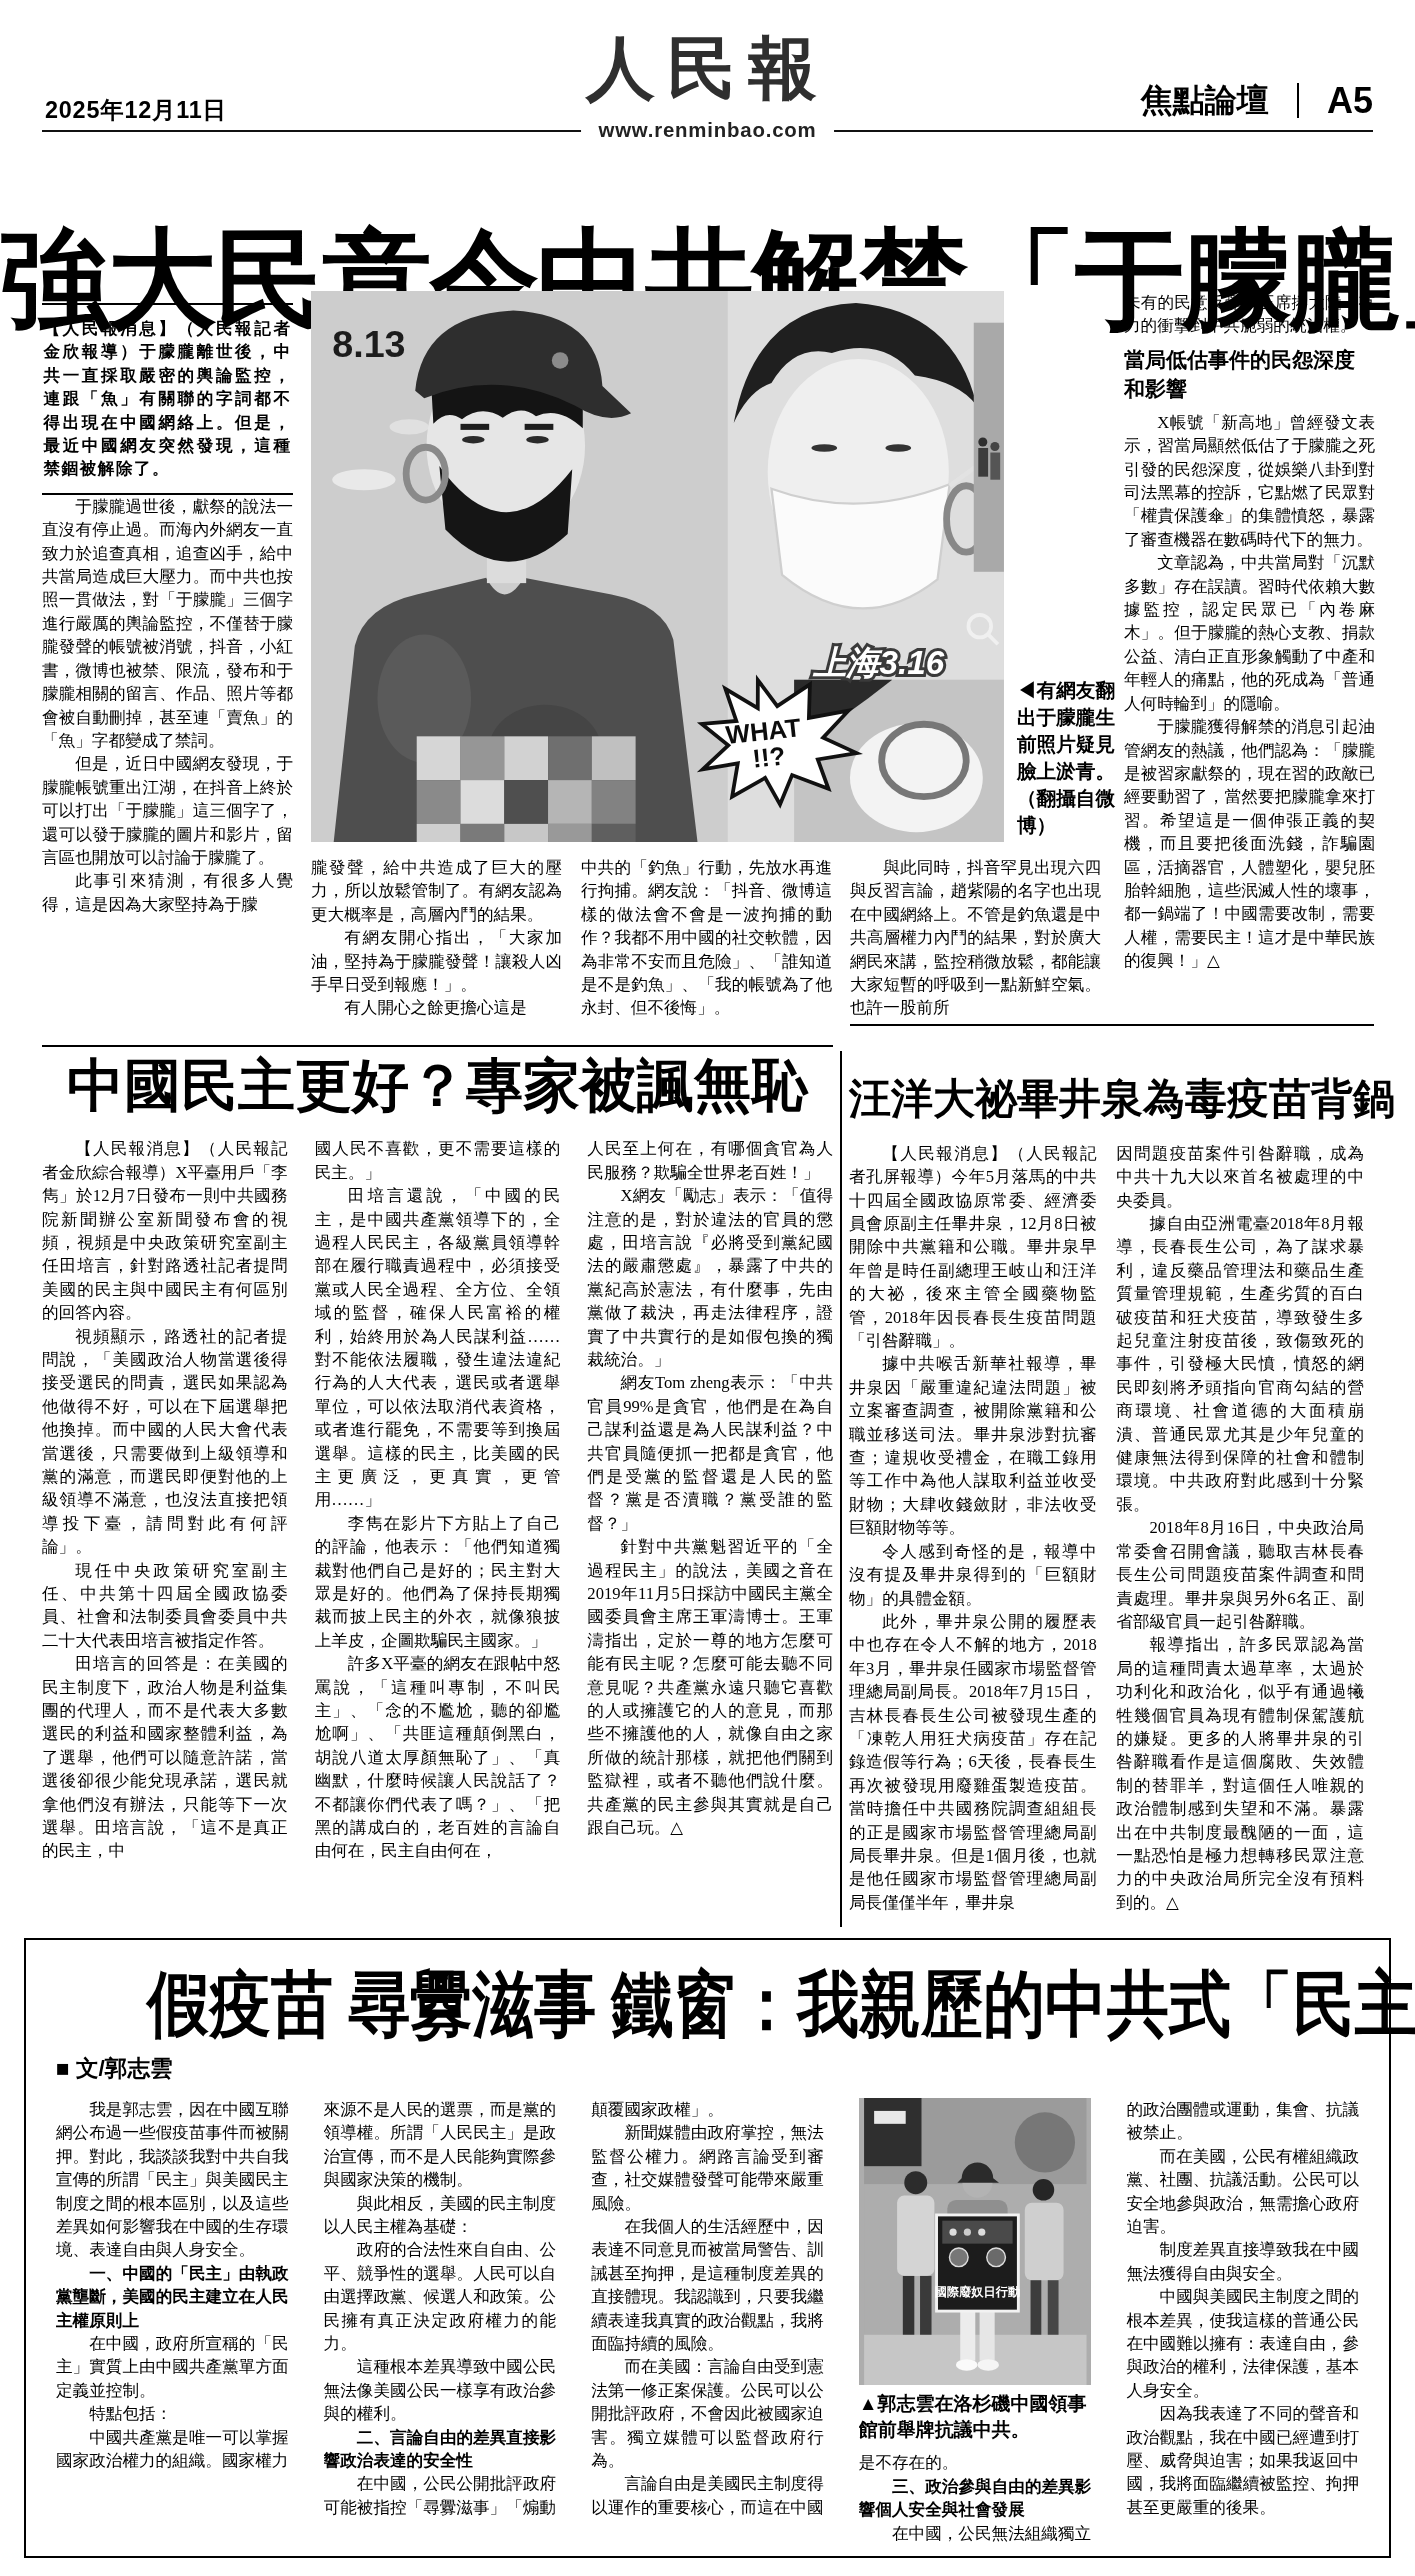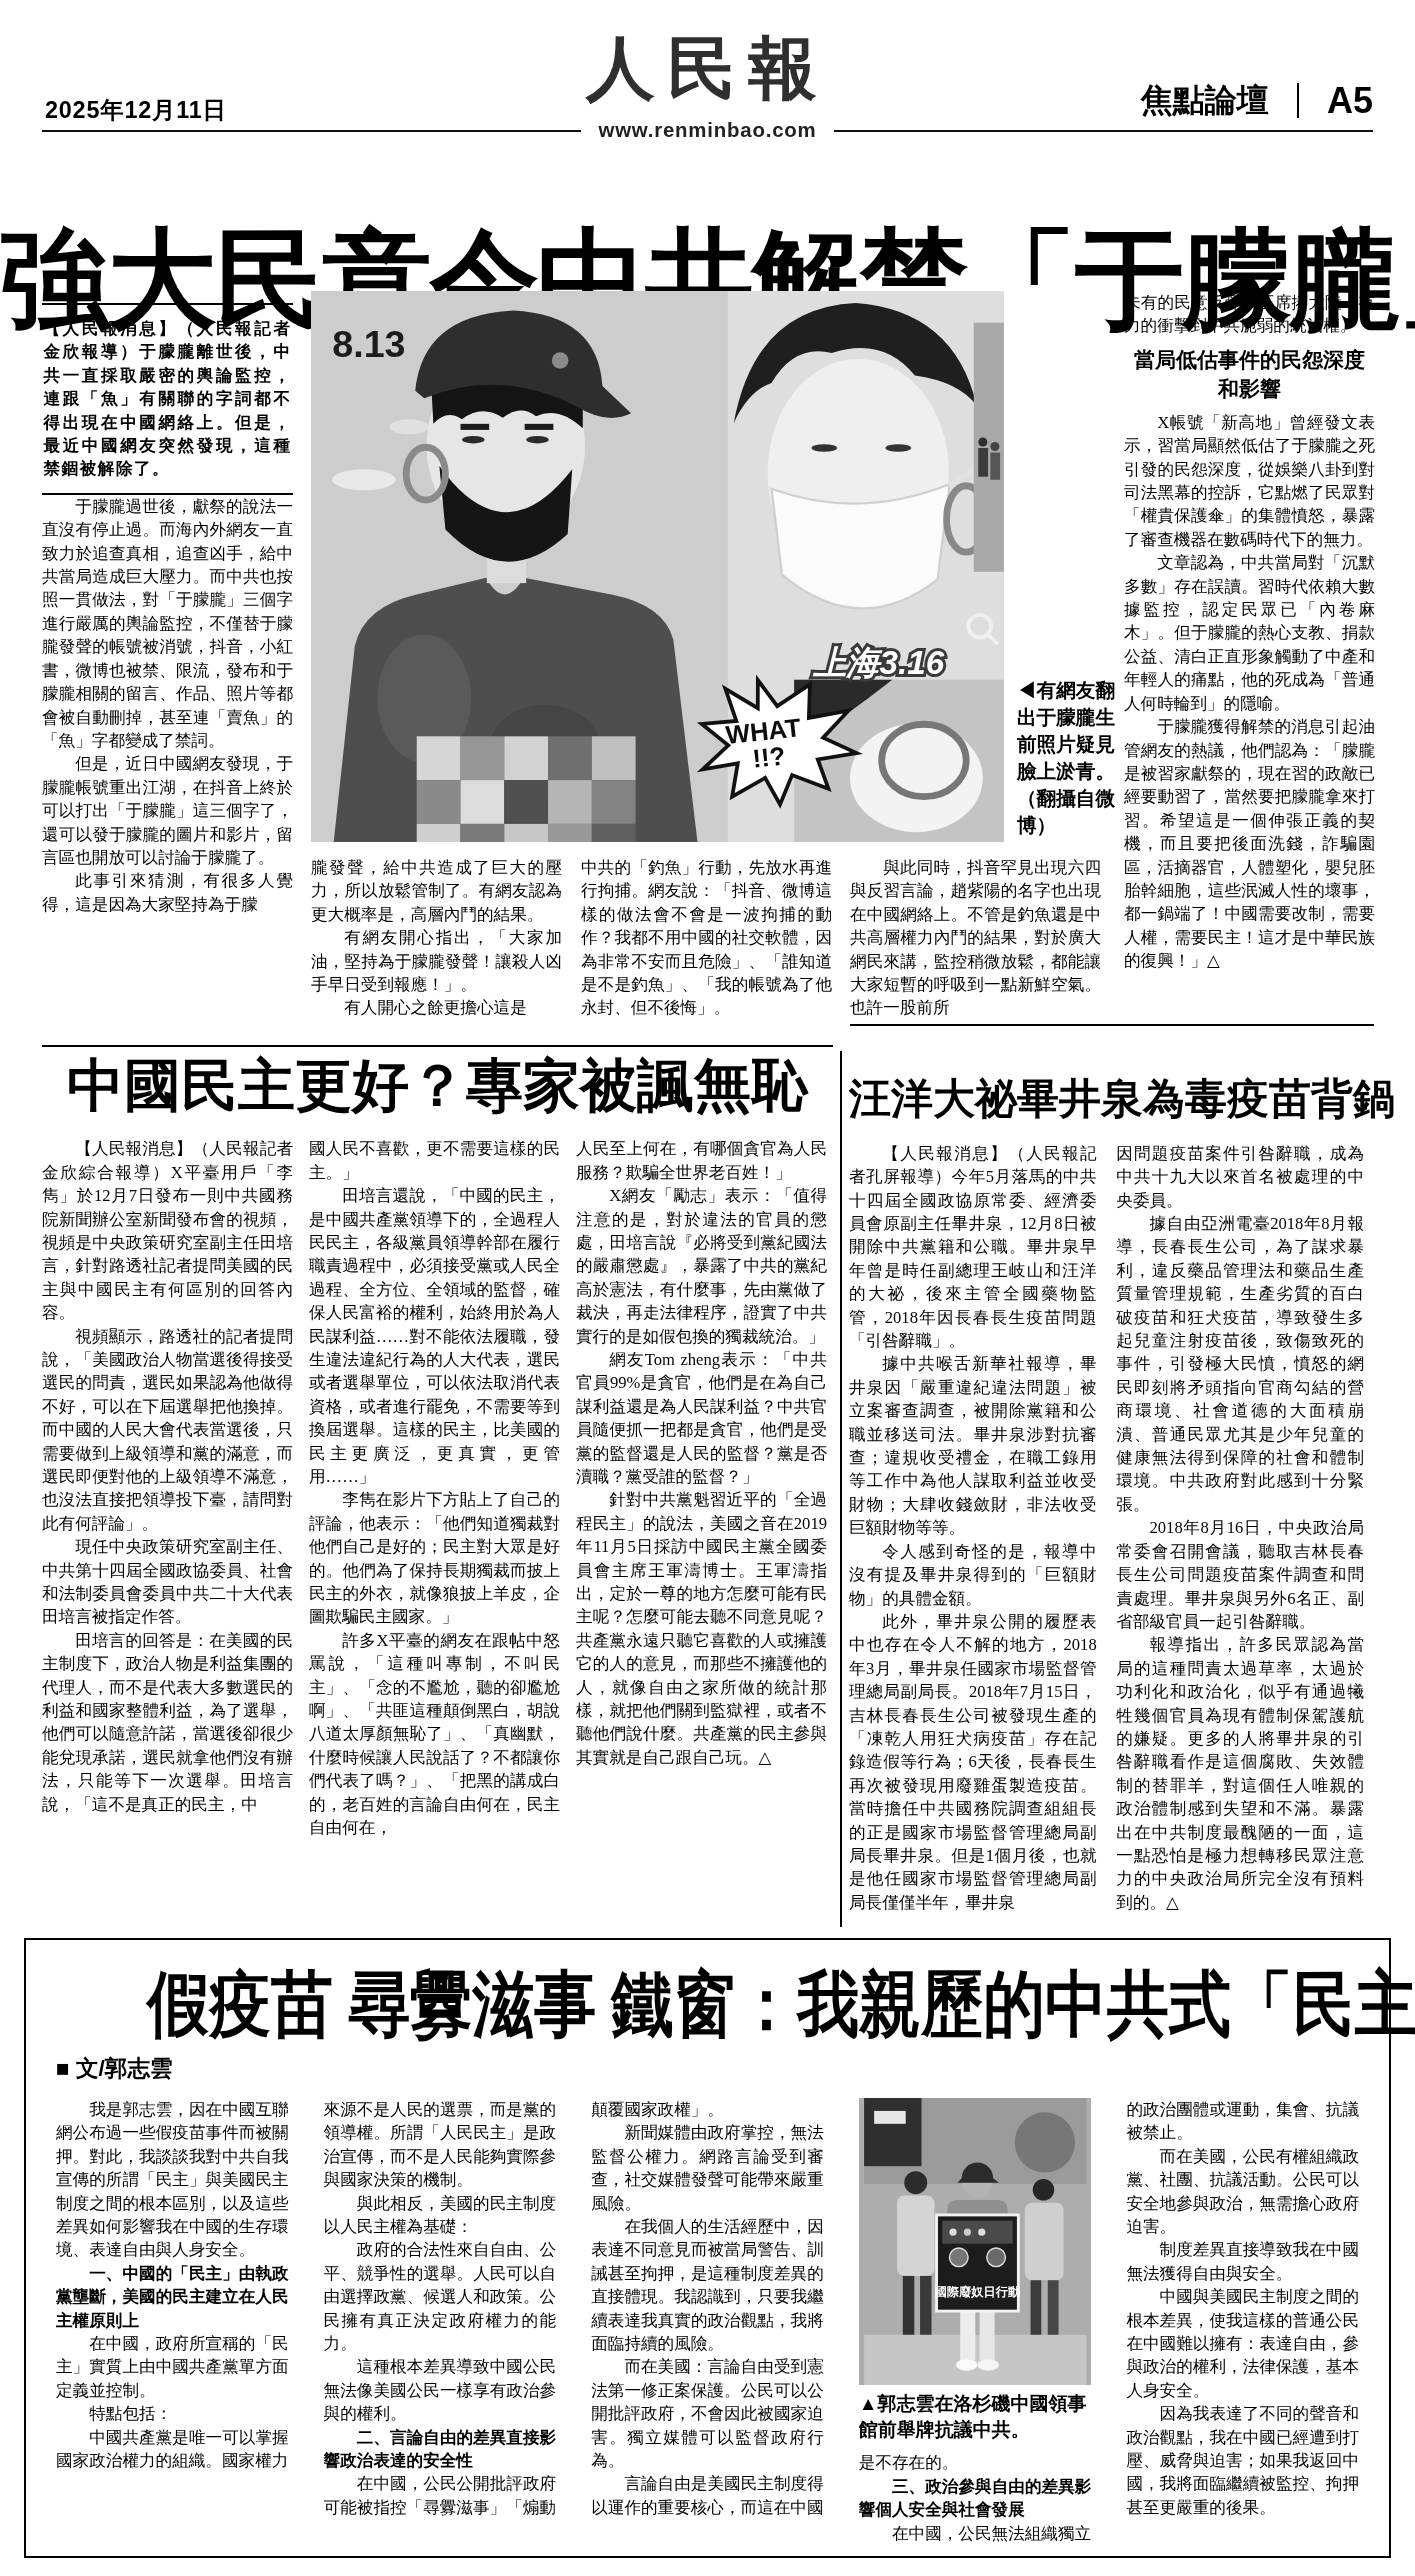--- a/index.html
+++ b/index.html
@@ -17,21 +17,21 @@
   .ed-div{width:2.3px;height:35px;background:#000;}
   .ed-page{font:700 36px "Liberation Sans",sans-serif;}
   
   .h1main{position:absolute;top:148px;left:0;right:0;text-align:center;font-weight:900;
           font-size:109px;line-height:1.1;letter-spacing:-1.5px;white-space:nowrap;}
   
   .col p{margin:0;font-size:16.6px;line-height:23.4px;text-align:justify;text-justify:inter-ideograph;}
   .col p.t-para{text-indent:2em;}
   .col p.t-cont{text-indent:0;}
   .col p.t-sub{font-family:"Liberation Sans",sans-serif;font-weight:700;font-size:21px;line-height:29px;
-               text-indent:0;margin:7.5px 0;text-align:center;}
+               text-indent:0;margin:7.5px 0;text-align:left;}
   .col p.t-subp{font-family:Liberation Serif, serif;font-weight:700;text-indent:2em;}
   .col p.t-cap{font-family:"Liberation Sans",sans-serif;font-weight:700;font-size:19px;line-height:26.4px;
                text-indent:0;margin:6px 0 7.5px;text-align:left;}
   
   .art1{position:absolute;left:42px;top:291px;width:1332px;height:814px;}
   .a1c1{position:absolute;left:0;top:12px;width:251px;height:814px;overflow:hidden;}
   .lead{border-top:2.3px solid #000;border-bottom:2.3px solid #000;padding:12px 1.5px;margin:0 0 12px;
         font-size:18px;font-weight:700;line-height:29px;letter-spacing:1.5px;text-align:justify;}
   .photo1{position:absolute;left:269px;top:0;width:693px;height:551px;background:#c7c7c7;display:block;}
   .a1cap{position:absolute;left:975px;top:386px;width:98px;
@@ -41,21 +41,21 @@
   .a1c4{position:absolute;left:808px;top:565px;width:251px;height:249px;overflow:hidden;}
   .a1c5{position:absolute;left:1082px;top:0;width:251px;height:814px;overflow:hidden;}
   
   .rule{position:absolute;border-top:2.3px solid #000;}
   .r-left{left:42px;top:1045px;width:791px;}
   .r-right{left:850px;top:1024px;width:524px;}
   .vrule{position:absolute;left:840px;top:1051px;height:876px;border-left:2.3px solid #000;}
   
   .story2{position:absolute;left:42px;top:1055px;width:791px;}
   .story2 h2{margin:0 0 19.6px;text-align:center;font-size:57px;font-weight:900;line-height:1.1;white-space:nowrap;}
-  .s2cols{display:flex;gap:16px;}
+  .s2cols{display:flex;gap:27px;}
   .s2cols .col{width:251px;height:781px;overflow:hidden;}
   
   .story3{position:absolute;left:849px;top:1036px;width:515px;margin-top:40px;}
   .story3 h2{margin:0 0 19.6px;text-align:center;font-size:42px;font-weight:900;line-height:1.1;white-space:nowrap;}
   .s3cols{display:flex;gap:19.6px;}
   .s3cols .col{width:248px;height:802px;overflow:hidden;}
   
   .story4{position:absolute;left:24px;top:1938px;width:1367px;height:620px;border:2.3px solid #000;
           box-sizing:border-box;padding:13.6px 30px;}
   .story4 h2{margin:10.6px 0 6px;text-align:center;font-size:72px;font-weight:900;line-height:1.15;

